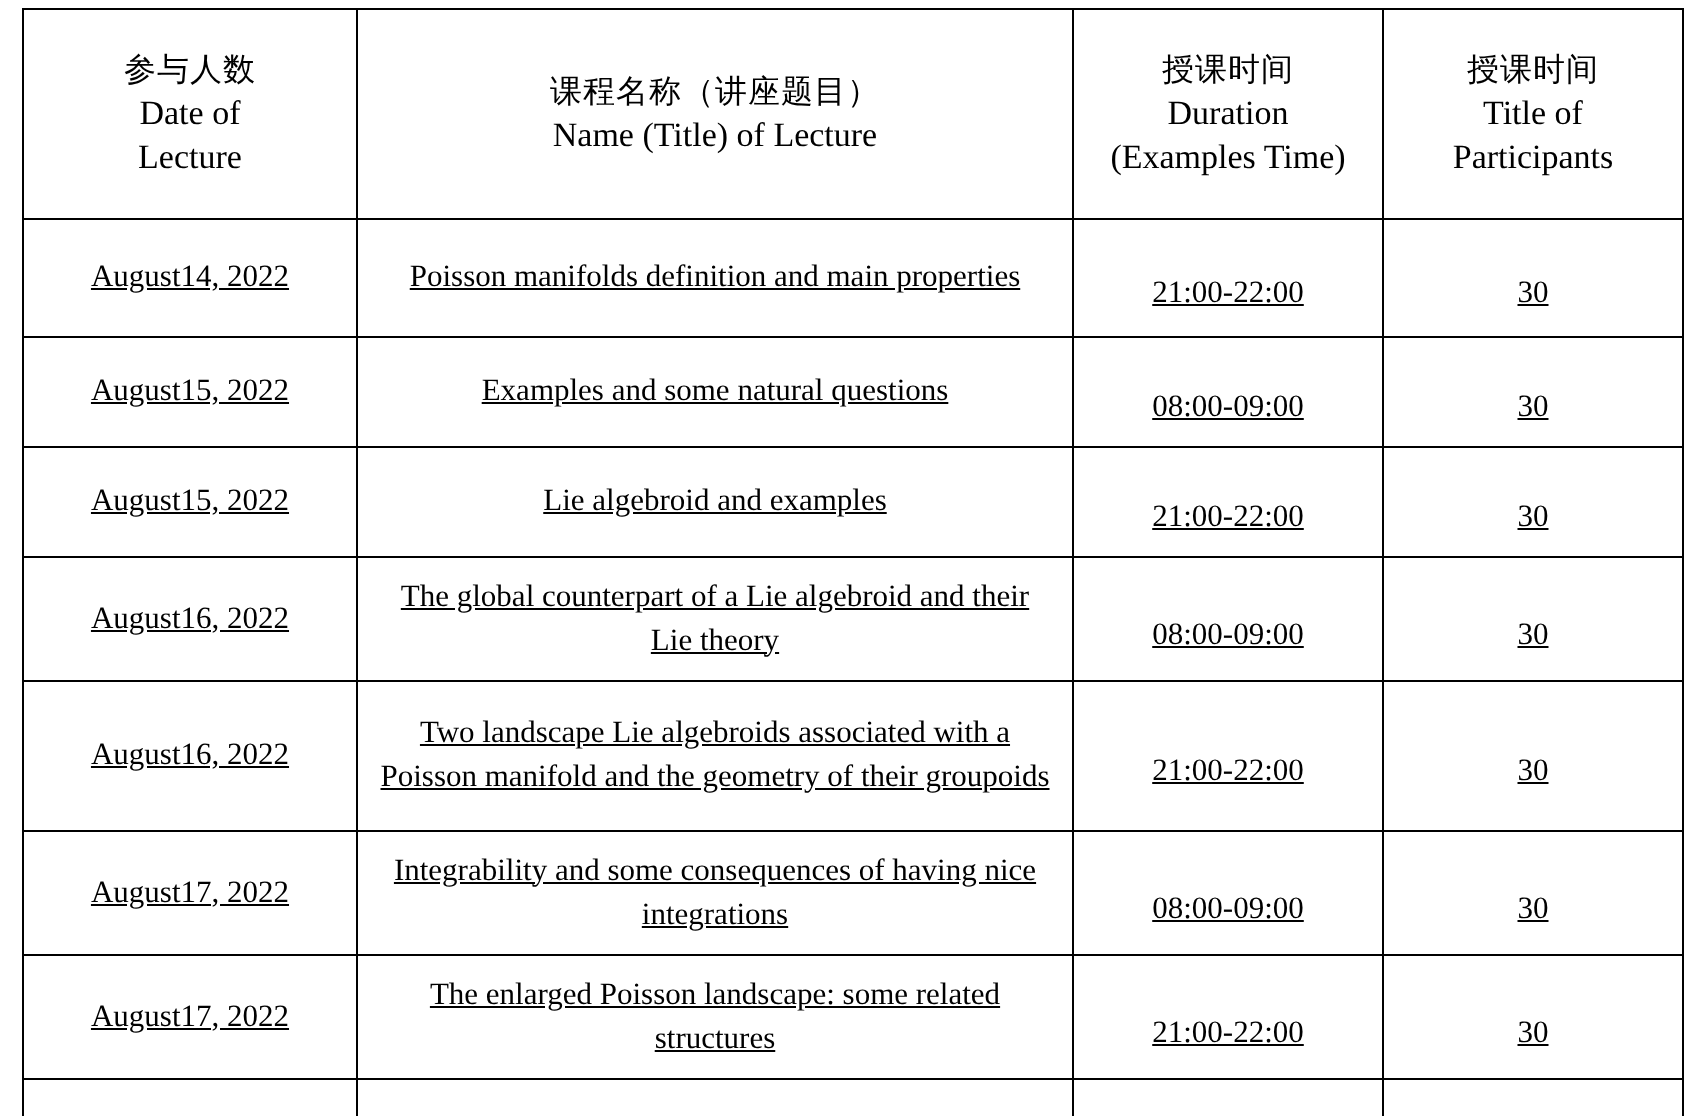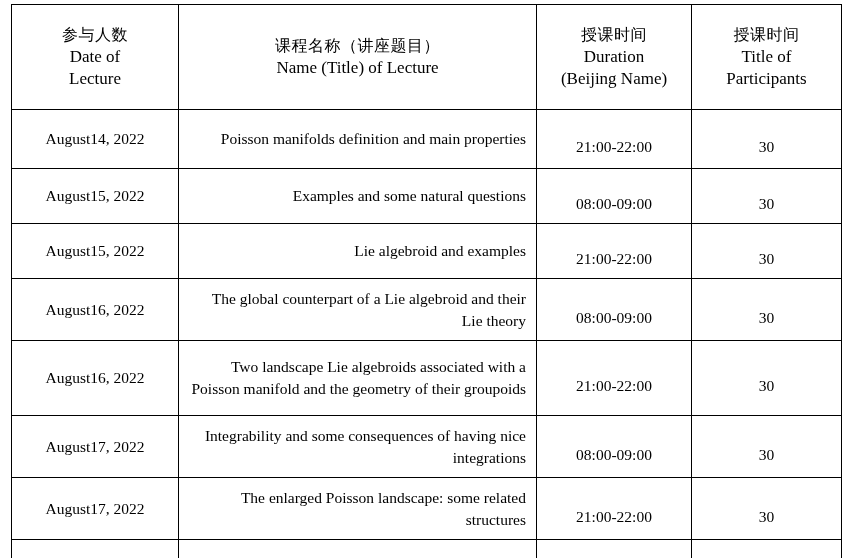--- a/index.html
+++ b/index.html
@@ -53,30 +53,30 @@
     letter-spacing: 0.5px;
     padding-bottom: 1px;
   }
   thead th .en {
     display: block;
     font-size: 17px;
   }
   tbody td {
     font-size: 15.5px;
     line-height: 1.42;
+    text-decoration: underline;
   }
   tbody td.date-cell,
   tbody td.dur-cell,
   tbody td.part-cell {
     font-size: 15.5px;
     white-space: nowrap;
   }
   tbody td.name-cell {
     padding: 4px 10px;
-    text-align: right;
   }
   tbody tr.r1 td { height: 50px; }
   tbody tr.r2 td { height: 46px; }
   tbody tr.r3 td { height: 46px; }
   tbody tr.r4 td { height: 53px; }
   tbody tr.r5 td { height: 66px; }
   tbody tr.r6 td { height: 53px; }
   tbody tr.r7 td { height: 53px; }
   tbody tr.r8 td { height: 46px; }
 
@@ -109,21 +109,21 @@
           <span class="en">Date of</span>
           <span class="en">Lecture</span>
         </th>
         <th>
           <span class="cn">课程名称（讲座题目）</span>
           <span class="en">Name (Title) of Lecture</span>
         </th>
         <th>
           <span class="cn">授课时间</span>
           <span class="en">Duration</span>
-          <span class="en">(Beijing Name)</span>
+          <span class="en">(Examples Time)</span>
         </th>
         <th>
           <span class="cn">授课时间</span>
           <span class="en">Title of</span>
           <span class="en">Participants</span>
         </th>
       </tr>
     </thead>
     <tbody>
       <tr class="r1">

